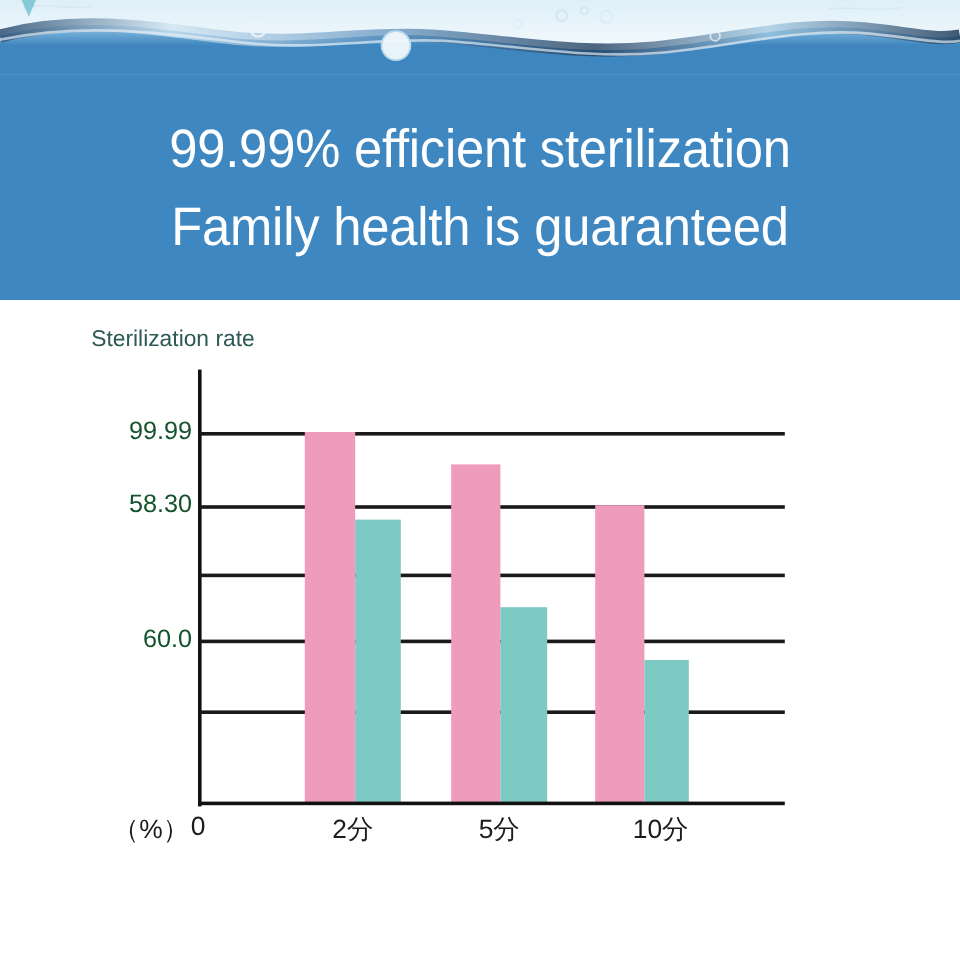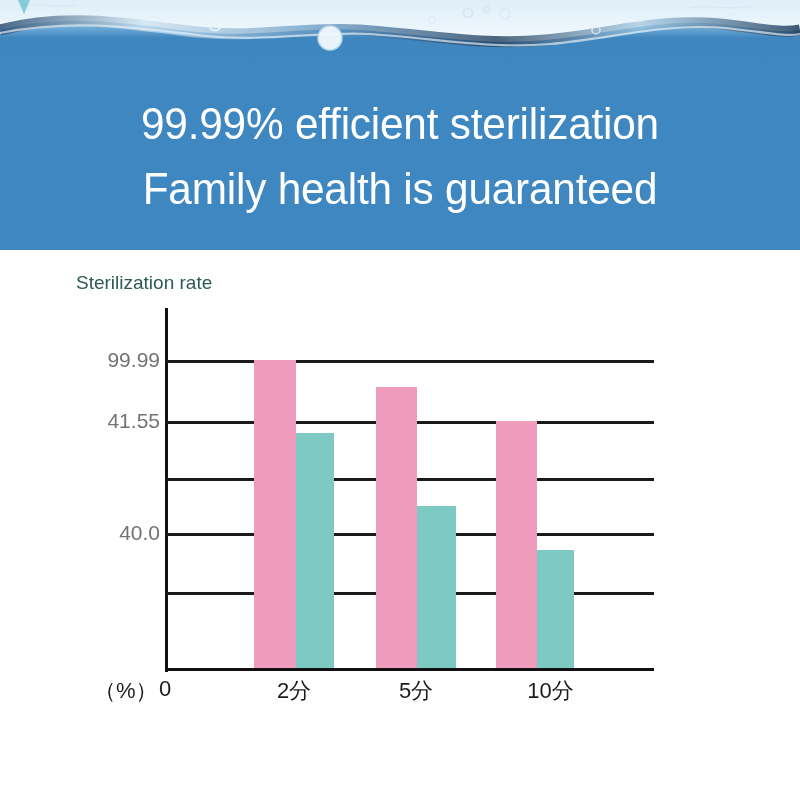--- a/index.html
+++ b/index.html
@@ -30,21 +30,21 @@
   .chart{position:absolute;left:0;top:250px;width:800px;height:550px;background:#ffffff;margin-left:44px;}
   .y-axis-title{
     position:absolute;left:32px;top:22px;color:#2d5a54;font-size:19px;white-space:nowrap;
   }
   .plot{position:absolute;left:0;top:0;width:800px;height:550px;}
   .axis-line-y{position:absolute;left:121px;top:58px;width:3px;height:364px;background:#111;}
   .axis-line-x{position:absolute;left:121px;top:418px;width:489px;height:3px;background:#111;}
   .gridline{position:absolute;left:122px;width:488px;height:3px;background:#1a1a1a;}
   .ytick{
     position:absolute;right:0;width:108px;text-align:right;
-    color:#737373;font-size:21px;line-height:1;
+    color:#14532d;font-size:21px;line-height:1;
   }
   .ytick-wrap{position:absolute;left:0;width:116px;}
   .bar{position:absolute;bottom:0;}
   .bar.pink{background:#ef9bbc;}
   .bar.teal{background:#7dc9c4;}
   .bars-layer{position:absolute;left:0;top:0;width:800px;height:420px;}
   .xtick{
     position:absolute;top:426px;color:#1c1c1c;font-size:22px;text-align:center;white-space:nowrap;
   }
   .xunit{position:absolute;left:50px;top:426px;color:#1c1c1c;font-size:22px;white-space:nowrap;}
@@ -121,24 +121,24 @@
       <div class="gridline" style="top:110px;"></div>
       <div class="gridline" style="top:171px;"></div>
       <div class="gridline" style="top:228px;"></div>
       <div class="gridline" style="top:283px;"></div>
       <div class="gridline" style="top:342px;"></div>
 
       <div class="ytick-wrap" style="top:99px;">
         <div class="ytick">99.99</div>
       </div>
       <div class="ytick-wrap" style="top:160px;">
-        <div class="ytick">41.55</div>
+        <div class="ytick">58.30</div>
       </div>
       <div class="ytick-wrap" style="top:272px;">
-        <div class="ytick">40.0</div>
+        <div class="ytick">60.0</div>
       </div>
 
       <div class="bars-layer">
         <div class="bar pink" style="left:210px;width:42px;height:310px;"></div>
         <div class="bar teal" style="left:252px;width:38px;height:237px;"></div>
 
         <div class="bar pink" style="left:332px;width:41px;height:283px;"></div>
         <div class="bar teal" style="left:373px;width:39px;height:164px;"></div>
 
         <div class="bar pink" style="left:452px;width:41px;height:249px;"></div>

